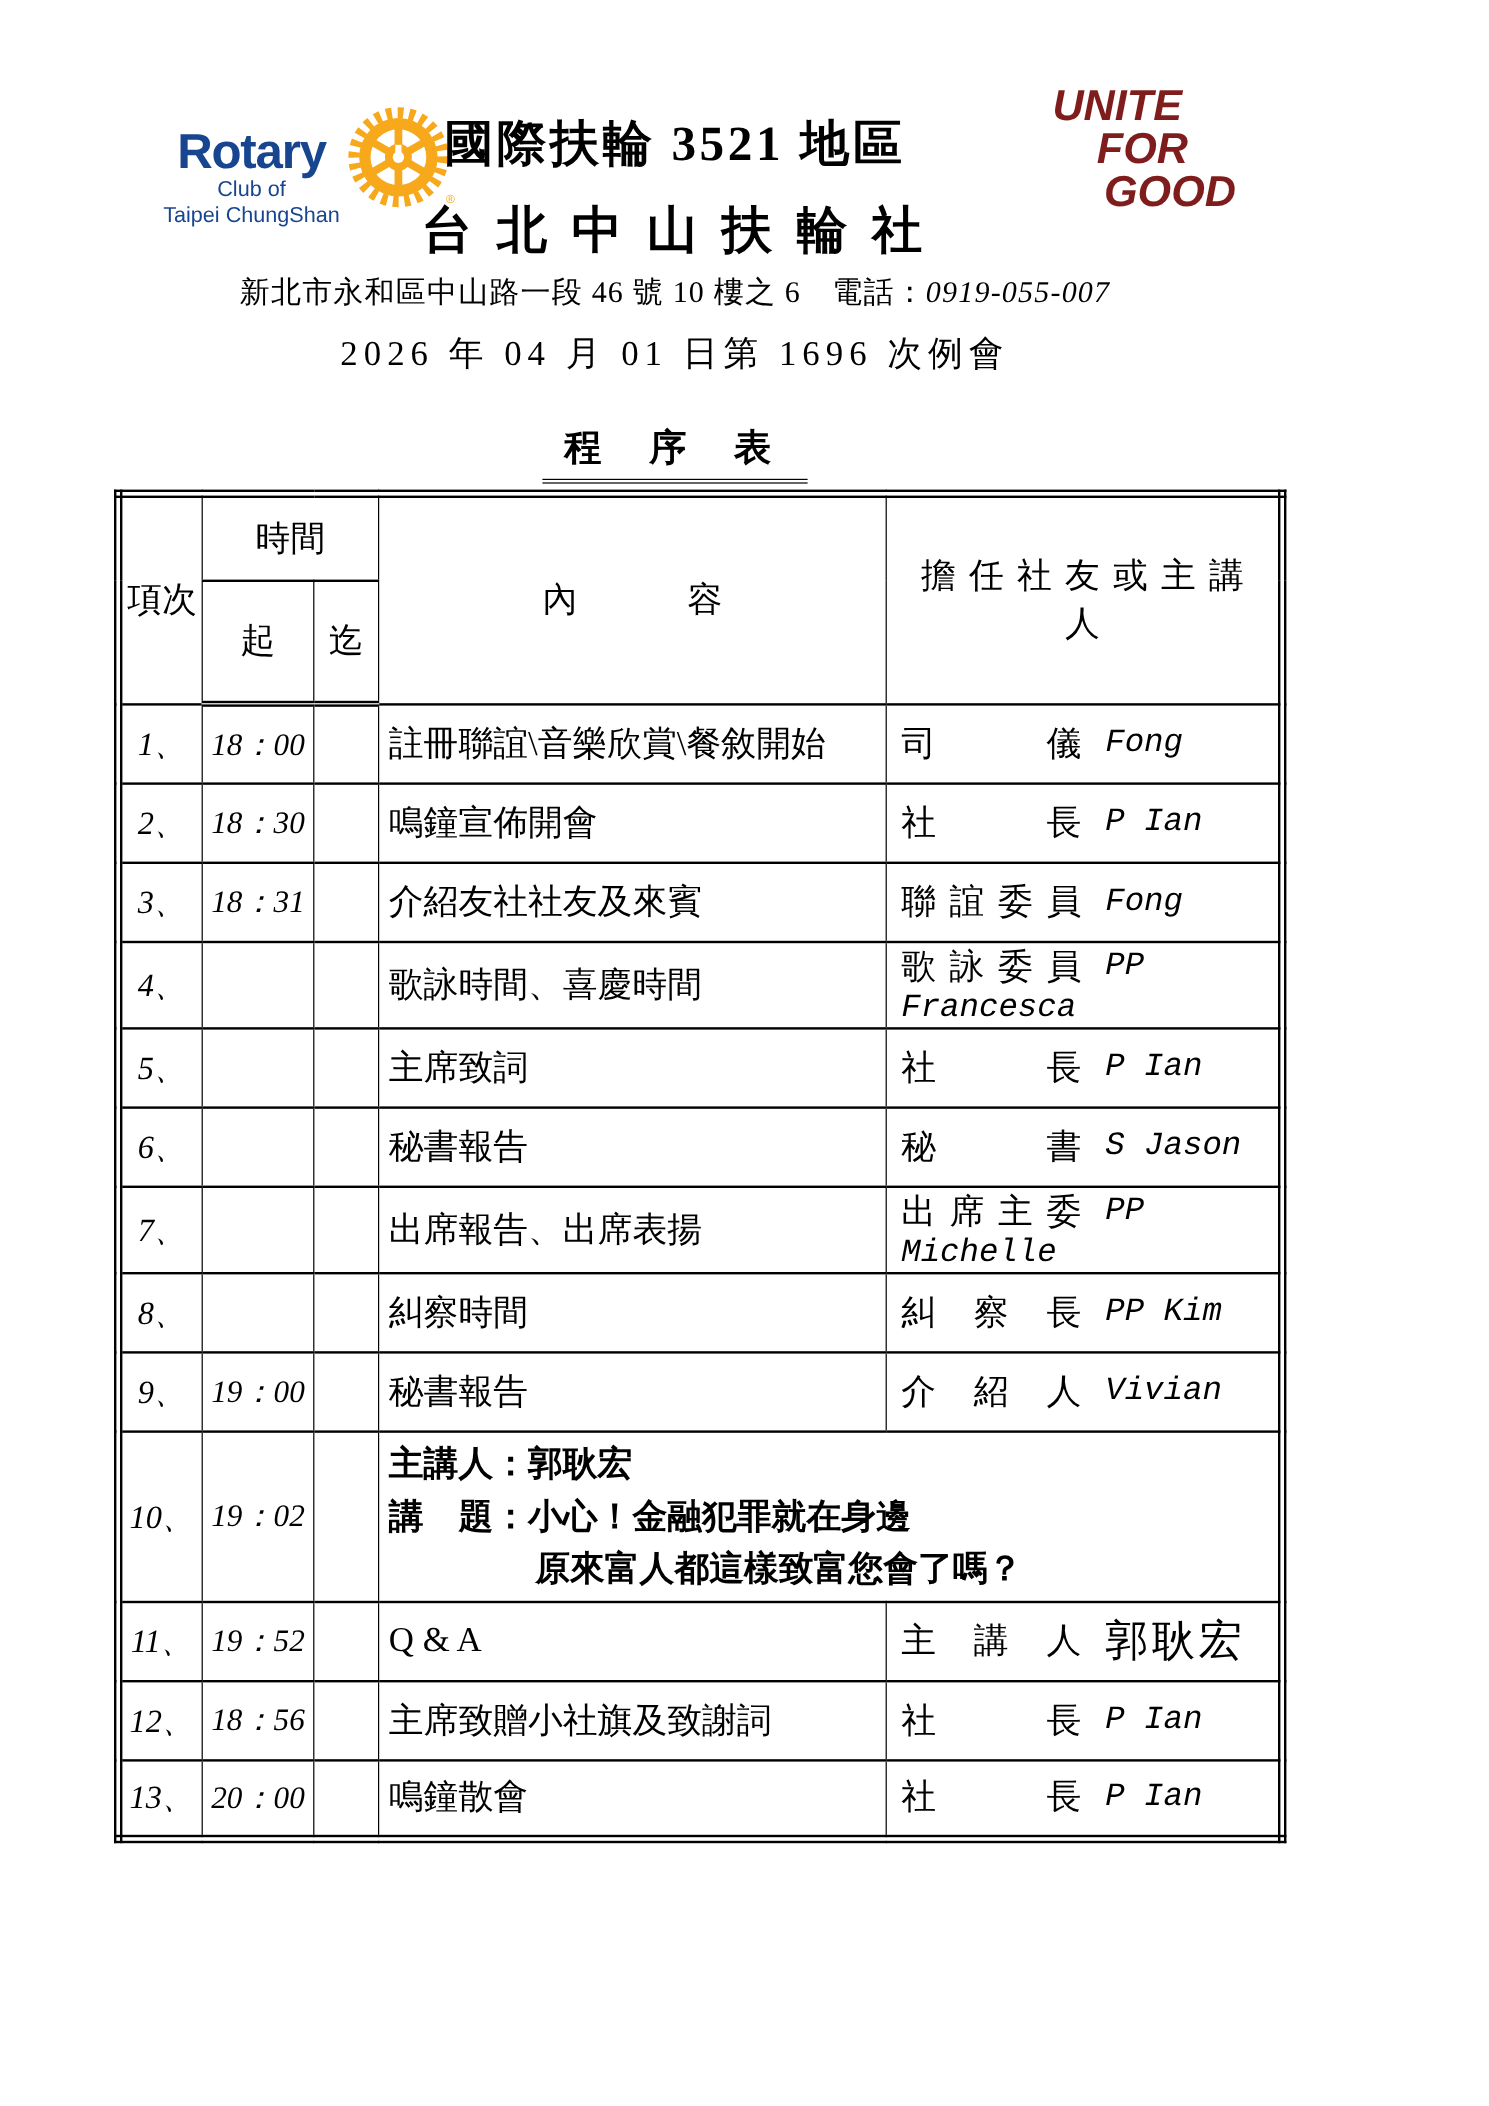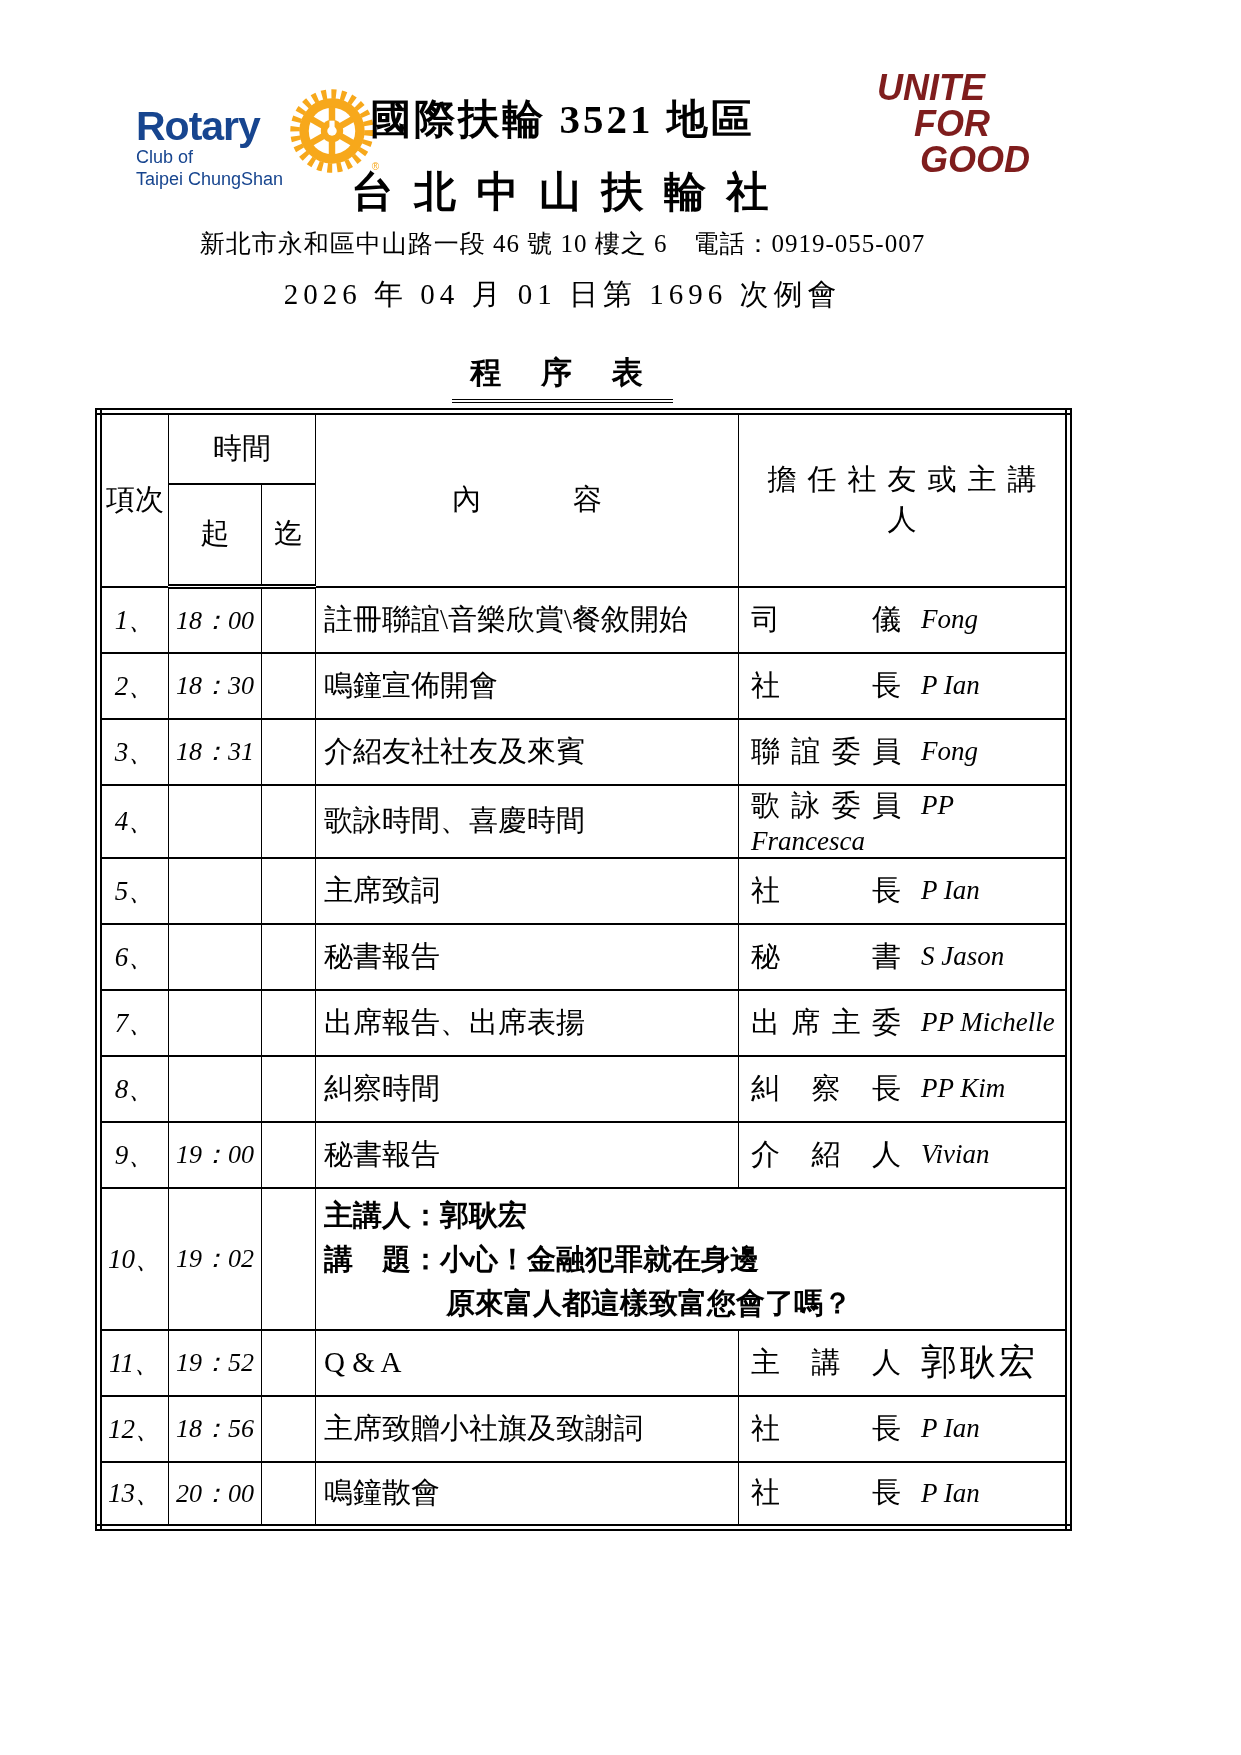--- a/index.html
+++ b/index.html
@@ -5,21 +5,21 @@
   * { margin:0; padding:0; box-sizing:border-box; }
   html,body { background:#fff; }
   body {
     width:1241px; height:1755px; position:relative;
     font-family:"Liberation Serif", serif; color:#000;
     overflow:hidden;
   }
 
   
   .logo { position:absolute; left:136px; top:90px; display:flex; align-items:flex-start; }
-  .logo-text { text-align:left; margin-top:16px; }
+  .logo-text { text-align:center; margin-top:16px; }
   .logo-brand {
     font-family:"Liberation Sans", sans-serif; font-weight:bold;
     font-size:41px; line-height:1; color:#17458f; letter-spacing:-1px;
   }
   .logo-sub {
     font-family:"Liberation Sans", sans-serif; font-size:18px;
     line-height:1.2; color:#17458f;
   }
   .wheel-wrap { position:relative; width:86px; height:86px; margin-left:6px; margin-top:-2px; }
   .wheel-wrap .reg {
@@ -35,21 +35,21 @@
   .motto .l1 { padding-right:45px; }
   .motto .l2 { padding-right:40px; }
   .motto .l3 { padding-right:0; }
 
   .titles { position:absolute; left:90px; top:92px; width:945px; text-align:center; }
   .t1 { font-size:41px; font-weight:bold; letter-spacing:3px; }
   .t2 { font-size:42px; font-weight:bold; letter-spacing:5px; margin-top:17px; }
   .t3 { font-family:"Liberation Sans", sans-serif; font-style:italic; font-size:28px; margin-top:12px; letter-spacing:1px; }
   .addr-line { font-size:25px; margin-top:7px; letter-spacing:1px; }
   .addr-line .phone-label { margin-left:26px; }
-  .addr-line .phone-num { }
+  .addr-line .phone-num { font-style:italic; }
   .date-line { font-size:29px; letter-spacing:5px; margin-top:15px; }
   .section-title-wrap { margin-top:37px; }
   .section-title {
     display:inline-block; font-size:31px; font-weight:bold; letter-spacing:16px;
     border-bottom:4px double #000; padding:0 14px 5px 18px;
   }
 
   
   .tbl-wrap { position:absolute; left:95px; top:408px; }
   table { border-collapse:collapse; table-layout:fixed; width:970px; border:7px double #000; }
@@ -63,21 +63,21 @@
   .th { text-align:center; font-size:29px; }
   .spread { display:inline-flex; width:140px; justify-content:space-between; }
   .speaker-h { letter-spacing:11px; padding-left:11px; }
 
   .c-no   { text-align:center; font-style:italic; font-size:27px; }
   .c-time { text-align:center; font-style:italic; font-size:26px; }
   .c-content { font-size:29px; padding-left:8px; }
   .c-speaker { padding-left:12px; }
   .role { font-size:29px; vertical-align:middle; }
   .justify-chars { display:inline-flex; width:150px; justify-content:space-between; }
-  .name { font-style:italic; font-size:27px; margin-left:20px; vertical-align:middle; font-family:Liberation Serif, serif; }
+  .name { font-style:italic; font-size:27px; margin-left:20px; vertical-align:middle; font-family:Liberation Mono, monospace; }
   .name.cjk { font-style:normal; font-family:"Liberation Serif", serif; font-size:36px; letter-spacing:3px; }
 
   .c-speech { font-weight:bold; font-size:29px; padding:4px 6px 4px 8px; line-height:44px; }
   .c-speech .l3 { padding-left:122px; }
 </style>
 </head>
 <body>
 
 <div class="logo">
   <div class="logo-text">

